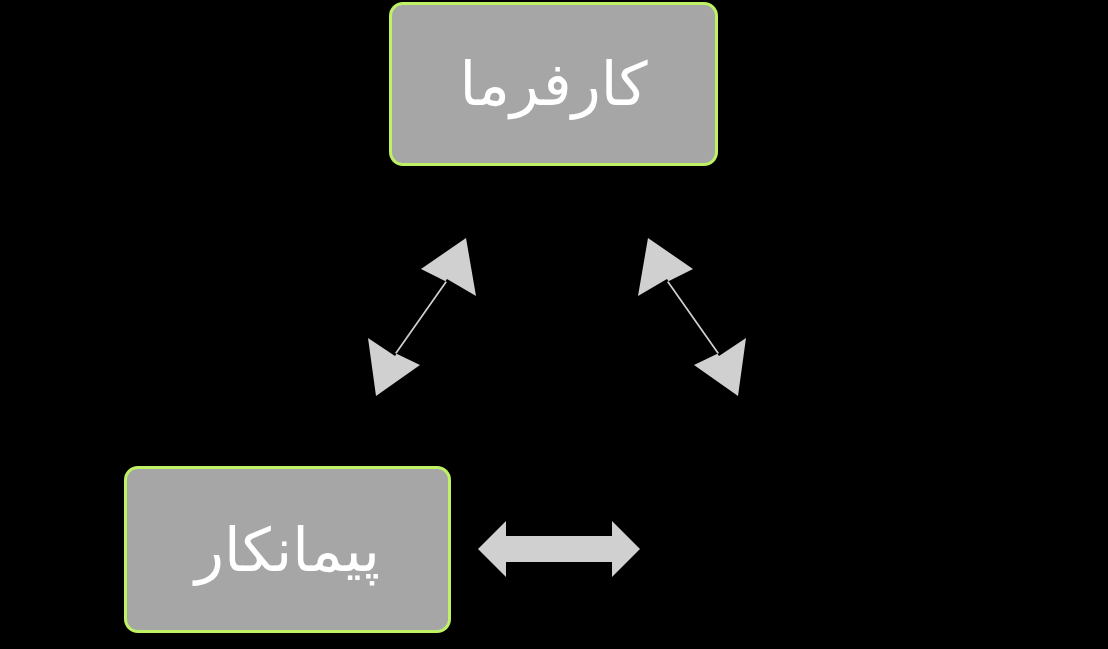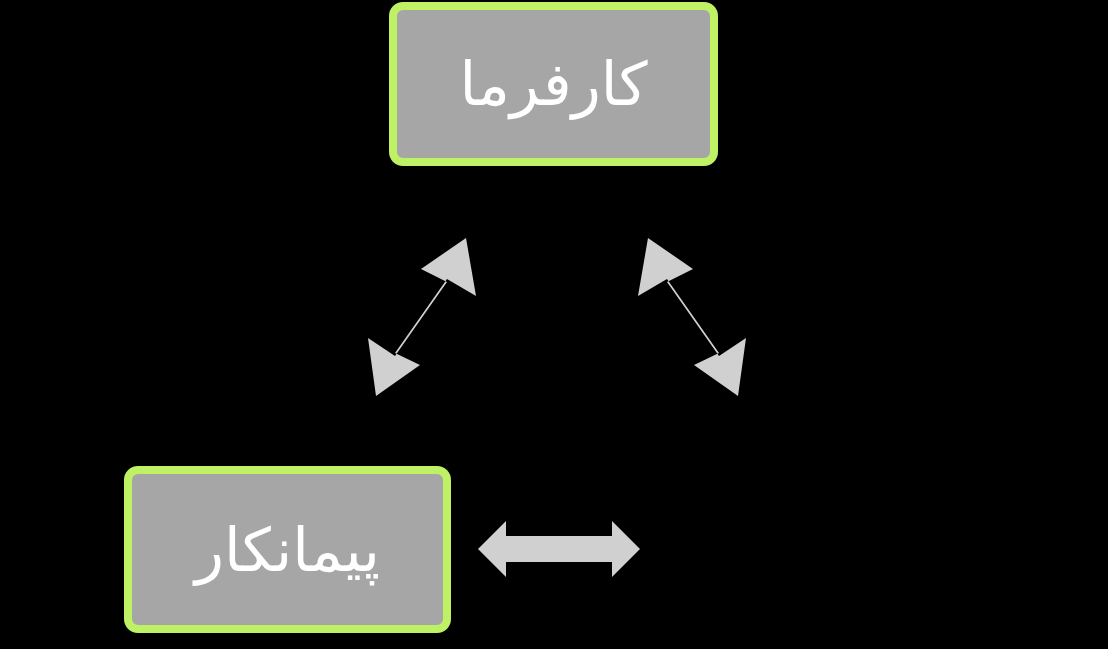--- a/index.html
+++ b/index.html
@@ -12,21 +12,21 @@
     width: 1108px;
     height: 649px;
     background: #000000;
     overflow: hidden;
     font-family: "DejaVu Sans", "Liberation Sans", sans-serif;
   }
   .node-box {
     position: absolute;
     box-sizing: border-box;
     background: #a6a6a6;
-    border: 8px solid #bef264;
+    border: 3px solid #bef264;
     border-radius: 14px;
     display: flex;
     align-items: center;
     justify-content: center;
     direction: rtl;
   }
   .node-label {
     color: #ffffff;
     font-size: 60px;
     line-height: 1.1;

